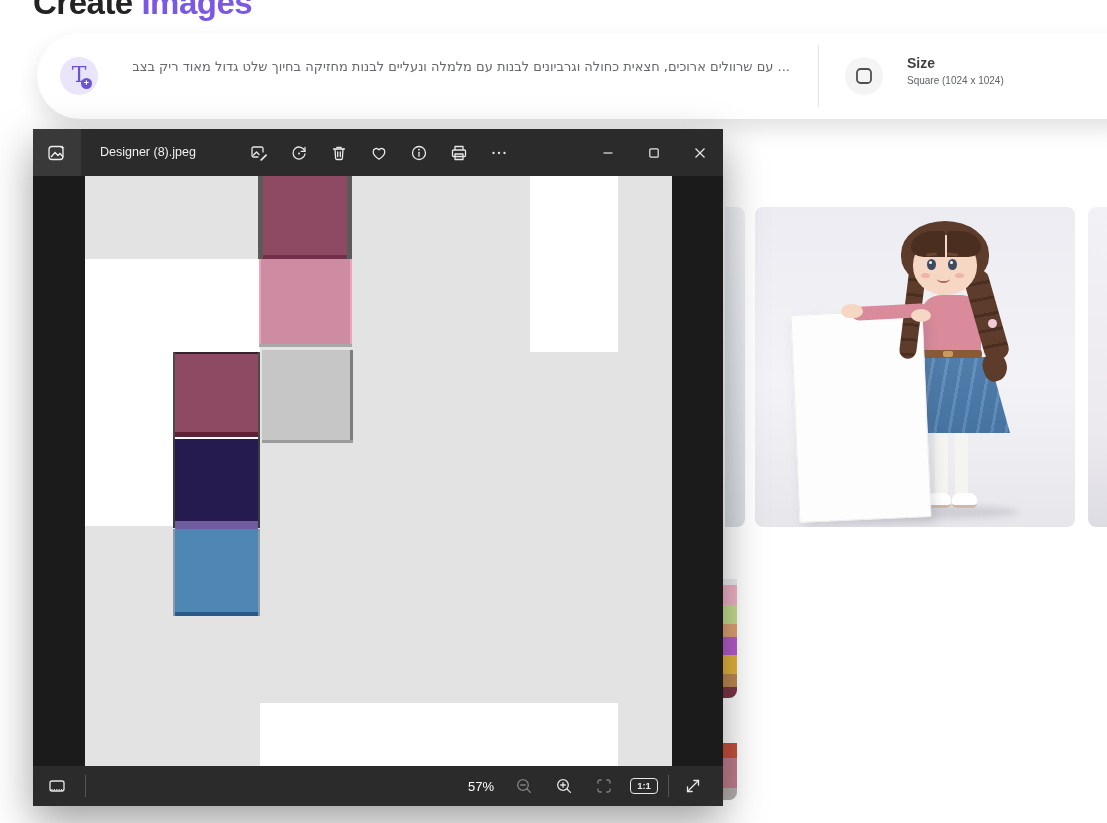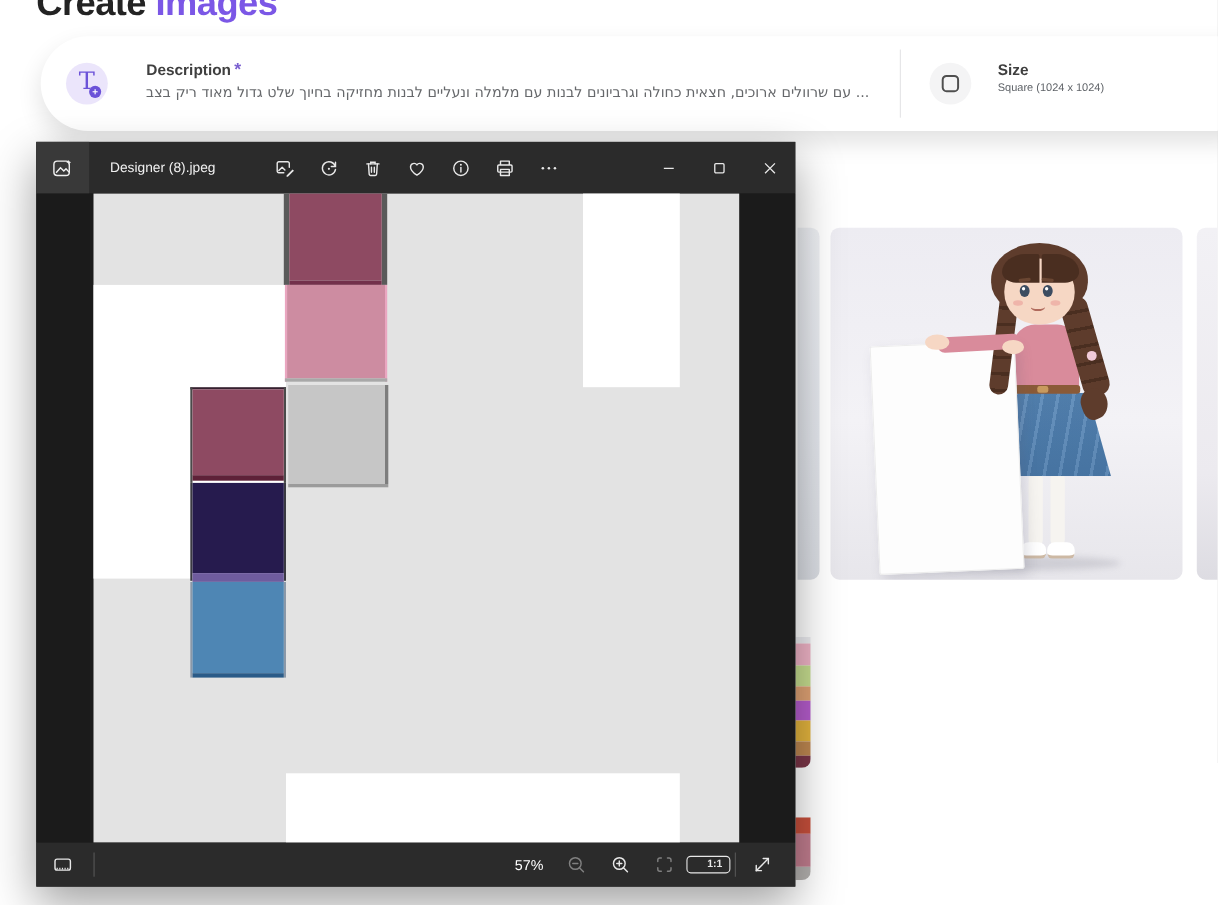--- a/index.html
+++ b/index.html
@@ -123,41 +123,38 @@
   .statusbar { position:absolute; left:0; bottom:0; width:690px; height:40px; background:#2b2b2b;
       display:flex; align-items:center; }
   .film-btn { width:40px; height:40px; margin-left:4px; display:flex; align-items:center;
       justify-content:center; background:transparent; border:none; cursor:pointer; }
   .sb-div { width:1px; height:22px; background:#565656; margin-left:8px; }
   .sb-right { margin-left:auto; display:flex; align-items:center; padding-right:10px;justify-content:flex-end; }
   .zoom-label { color:#fff; font-size:13px; margin-right:10px; }
   .sb-btn { width:40px; height:40px; display:flex; align-items:center; justify-content:center;
       background:transparent; border:none; cursor:pointer; }
   .one2one { min-width:24px; height:16px; border:1.4px solid #e8e8e8; border-radius:4px;
-      color:#e8e8e8; font-size:9.5px; font-weight:700; line-height:13px; padding:0 18px; text-align:center; }
+      color:#e8e8e8; font-size:9.5px; font-weight:700; line-height:13px; padding:0 6px; text-align:center; }
   .dim { opacity:.45; }
 
   svg.icn { display:block; }
 </style>
 </head>
 <body>
 
 <div id="stage">
 
   <div class="heading"><span>Create </span><span class="accent">Images</span></div>
 
   <div class="form-bar">
     <div class="desc-icon-circle">
       <div class="desc-icon-t">T</div>
       <div class="desc-icon-plus">+</div>
     </div>
     <div class="desc-block">
-      <div>
-        <span class="field-label">Description</span><span class="req">*</span>
-      </div>
       <div class="desc-value">... עם שרוולים ארוכים, חצאית כחולה וגרביונים לבנות עם מלמלה ונעליים לבנות מחזיקה בחיוך שלט גדול מאוד ריק בצבע לבן. רקע לבן</div>
     </div>
     <div class="bar-divider"></div>
     <div class="size-icon-circle">
       <svg class="icn" width="18" height="18" viewBox="0 0 18 18">
         <rect x="2" y="2" width="14" height="14" rx="3.5" fill="none" stroke="#4f4f4f" stroke-width="1.8"></rect>
       </svg>
     </div>
     <div class="size-block">
       <div class="field-label">Size</div>

